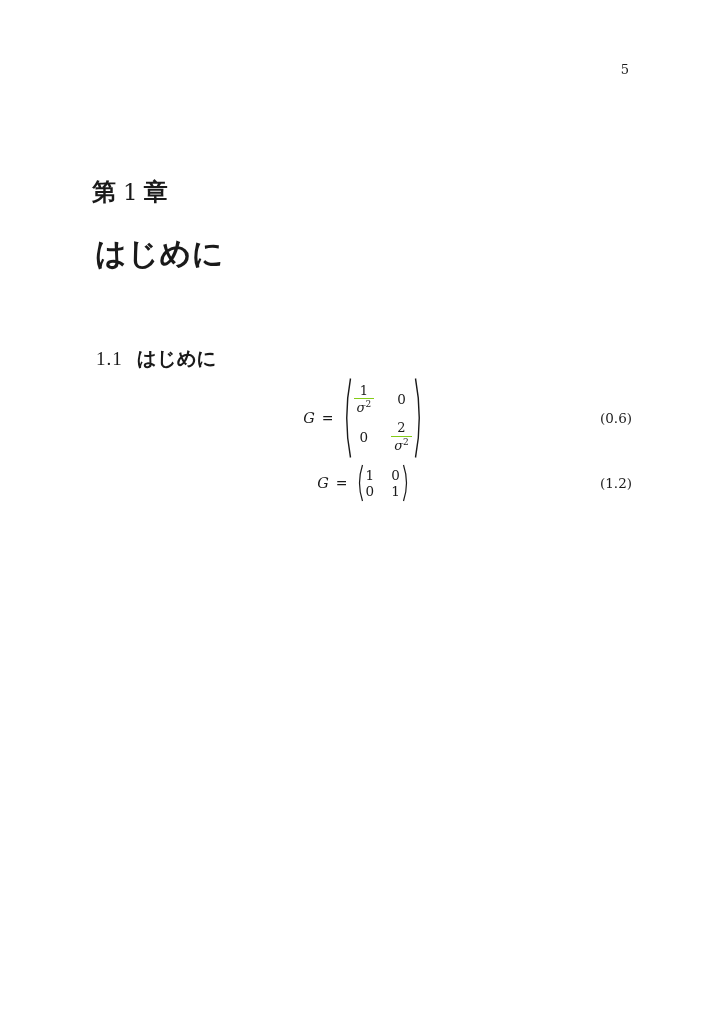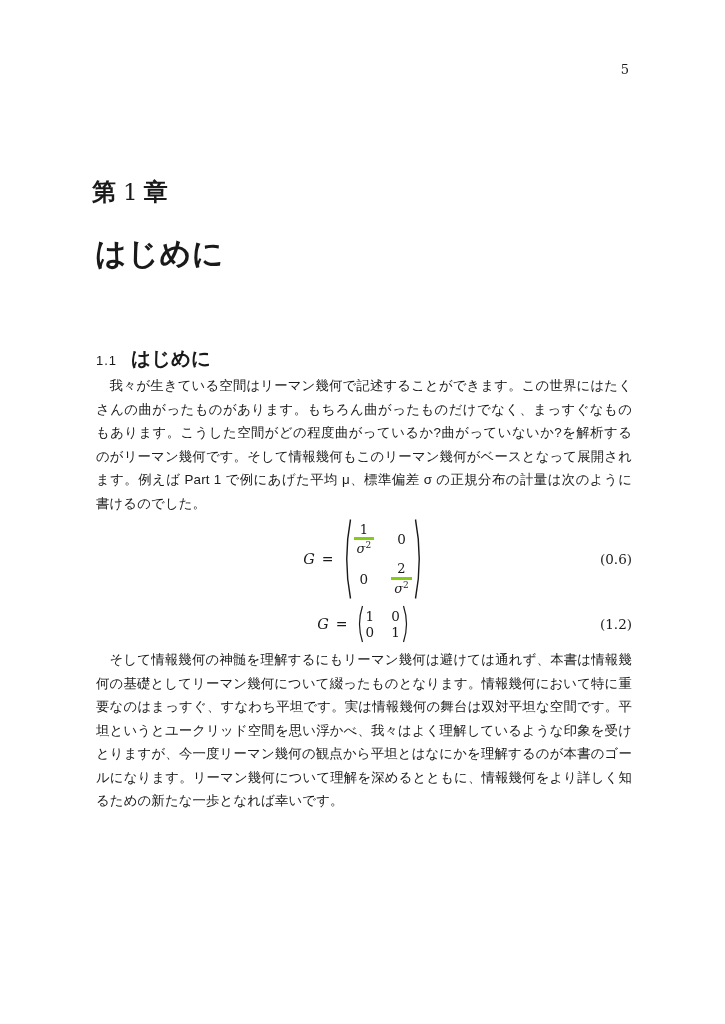--- a/index.html
+++ b/index.html
@@ -43,22 +43,22 @@
     font-weight: bold;
     letter-spacing: 0.5px;
   }
   .section-heading {
     position: absolute;
     left: 96px;
     top: 345px;
     font-size: 19.5px;
   }
   .section-heading .secnum {
-    font-family: Liberation Sans, sans-serif;
-    font-size: 13px;
+    font-family: Liberation Serif, serif;
+    font-size: 19px;
     letter-spacing: 1px;
   }
   .section-heading .sectitle {
     font-weight: bold;
     margin-left: 14px;
   }
   .body-flow {
     position: absolute;
     left: 96px;
     top: 374px;
@@ -110,39 +110,38 @@
   .eq1 .matrix { row-gap: 4px; }
   .eq2 .matrix { row-gap: 1px; line-height: 15px; }
   .frac {
     display: inline-flex;
     flex-direction: column;
     align-items: center;
     line-height: 1.2;
     font-size: 13px;
   }
   .frac .fnum { padding: 0 2px; }
-  .frac .fden { border-top: 3px solid #84cc16; padding: 1px 3px 0; }
+  .frac .fden { border-top: 1px solid #84cc16; padding: 1px 3px 0; }
   .frac sup { font-size: 9px; line-height: 0; }
 </style>
 </head>
 <body>
 
 <div class="page">
 
   <div class="pagenum">5</div>
 
   <div class="chapter-label"><span>第</span><span class="cm-num">1</span><span>章</span></div>
 
   <div class="chapter-title">はじめに</div>
 
   <div class="section-heading"><span class="secnum">1.1</span><span class="sectitle">はじめに</span></div>
 
   <div class="body-flow">
 
-    <p class="body indent">我々が生きている空間はリーマン幾何で記述することができます。この世界にはたくさんの曲がったものがあります。もちろん曲がったものだけでなく、まっすぐなものもあります。こうした空間がどの程度曲がっているか?曲がっていないか?を解析するのがリーマン幾何です。そして情報幾何もこのリーマン幾何がベースとなって展開されます。例えば Part 1 で例にあげた平均 μ、標準偏差 σ の正規分布の計量は次のように書けるのでした。</p>
 
     <div class="eq-row eq1">
       <span class="math">
         <span class="mi">G</span>
         <span class="rel">=</span>
         <span class="paren">
           <svg width="11" height="82" viewBox="0 0 11 82">
               <path d="M9.5 1.5 Q 2 41 9.5 80.5" fill="none" stroke="#1a1a1a" stroke-width="1.4"></path>
             </svg>
         </span>
@@ -186,16 +185,15 @@
         <span class="paren">
           <svg width="9" height="38" viewBox="0 0 9 38">
               <path d="M1.5 1 Q 7.5 19 1.5 37" fill="none" stroke="#1a1a1a" stroke-width="1.2"></path>
             </svg>
         </span>
       </span>
       <span class="eq-num">(1.2)</span>
     </div>
 
 
-    <p class="body indent">そして情報幾何の神髄を理解するにもリーマン幾何は避けては通れず、本書は情報幾何の基礎としてリーマン幾何について綴ったものとなります。情報幾何において特に重要なのはまっすぐ、すなわち平坦です。実は情報幾何の舞台は双対平坦な空間です。平坦というとユークリッド空間を思い浮かべ、我々はよく理解しているような印象を受けとりますが、今一度リーマン幾何の観点から平坦とはなにかを理解するのが本書のゴールになります。リーマン幾何について理解を深めるとともに、情報幾何をより詳しく知るための新たな一歩となれば幸いです。</p>
 
   </div>
 </div>
 
 </body></html>

